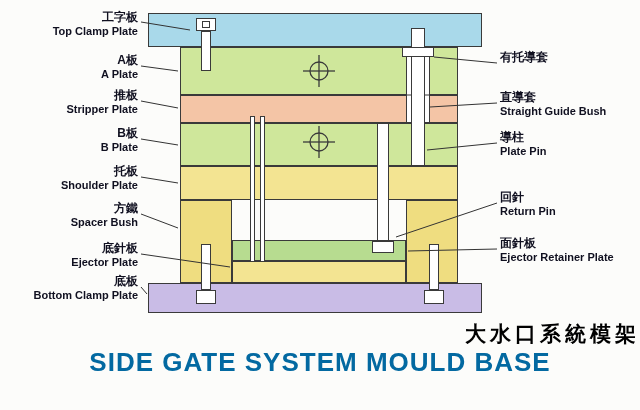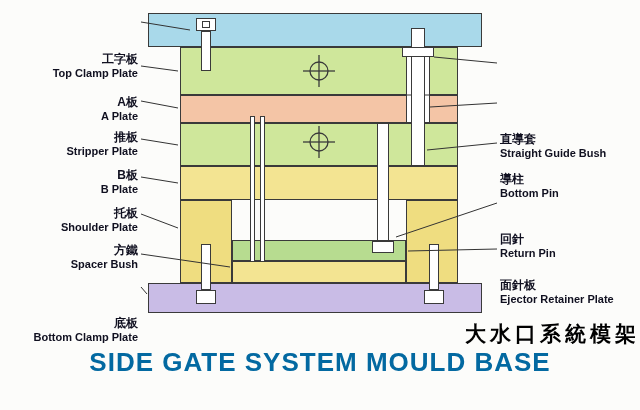--- a/index.html
+++ b/index.html
@@ -10,21 +10,21 @@
   }
   .plate{
     position:absolute;border:1px solid #3a3a3a;box-sizing:border-box;
   }
   .pin{
     position:absolute;border:1px solid #3a3a3a;box-sizing:border-box;background:#ffffff;
   }
   .lbl{position:absolute;line-height:14px;white-space:nowrap;}
   .lbl.left{right:502px;text-align:right;}
   .lbl.right{left:500px;text-align:left;}
-  .lbl .zh{font-size:12px;font-weight:bold;margin-top:42px;}
+  .lbl .zh{font-size:12px;font-weight:bold;}
   .lbl .en{font-size:11px;font-weight:bold;}
   #leaders{position:absolute;left:0;top:0;pointer-events:none;}
   .title-zh{
     position:absolute;top:320px;left:0;width:100%;text-align:right;
     font-size:21px;font-weight:bold;letter-spacing:4px;color:#000;
   }
   .title-en{
     position:absolute;top:347px;left:0;width:100%;text-align:center;
     font-size:26px;font-weight:bold;letter-spacing:1px;color:#0369a1;
   }
@@ -117,34 +117,39 @@
     <div class="en">B Plate</div>
   </div>
   <div class="lbl left" style="top:164px">
     <div class="zh">托板</div>
     <div class="en">Shoulder Plate</div>
   </div>
   <div class="lbl left" style="top:201px">
     <div class="zh">方鐵</div>
     <div class="en">Spacer Bush</div>
   </div>
+  <div class="lbl left" style="top:241px">
+    <div class="zh">底針板</div>
+    <div class="en">Ejector Plate</div>
+  </div>
   <div class="lbl left" style="top:274px">
     <div class="zh">底板</div>
     <div class="en">Bottom Clamp Plate</div>
   </div>
 
   <div class="lbl right" style="top:50px">
+    <div class="zh">有托導套</div>
   </div>
   <div class="lbl right" style="top:90px">
     <div class="zh">直導套</div>
     <div class="en">Straight Guide Bush</div>
   </div>
   <div class="lbl right" style="top:130px">
     <div class="zh">導柱</div>
-    <div class="en">Bottom Pin</div>
+    <div class="en">Plate Pin</div>
   </div>
   <div class="lbl right" style="top:190px">
     <div class="zh">回針</div>
     <div class="en">Return Pin</div>
   </div>
   <div class="lbl right" style="top:236px">
     <div class="zh">面針板</div>
     <div class="en">Ejector Retainer Plate</div>
   </div>
 

